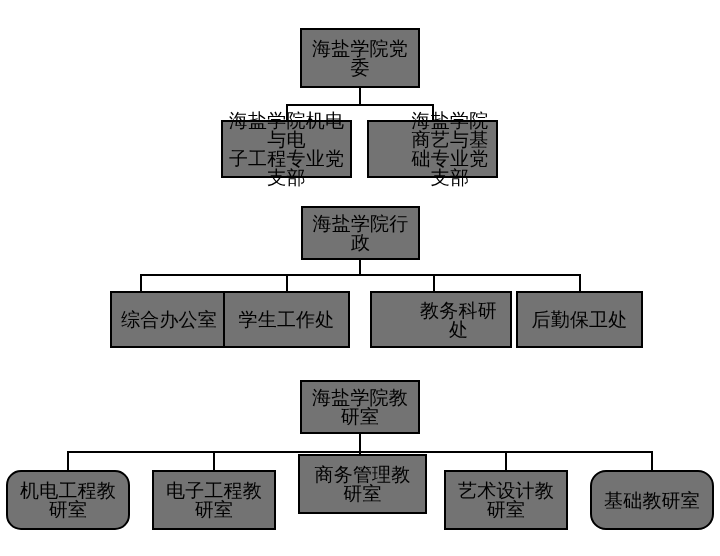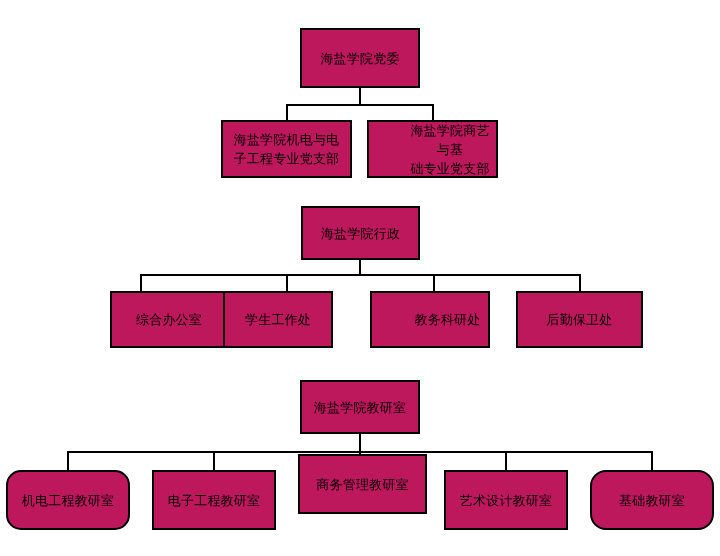--- a/index.html
+++ b/index.html
@@ -13,27 +13,27 @@
     width: 720px;
     height: 556px;
     background: #ffffff;
     overflow: hidden;
     font-family: "DejaVu Sans", "Liberation Sans", sans-serif;
   }
   .node {
     position: absolute;
     box-sizing: border-box;
     border: 2px solid #000000;
-    background: #be185d;
+    background: #737373;
     display: flex;
     align-items: center;
     justify-content: center;
     text-align: center;
     color: #000000;
-    font-size: 13px;
+    font-size: 19px;
     line-height: 19px;
     padding: 2px 5px;
     letter-spacing: 0.2px;
   }
   .node .label {
     display: block;
     width: 100%;
     white-space: pre-line;
   }
   .conn {
@@ -75,24 +75,24 @@
   <div class="conn v" style="left:359px; top:260px; height:16px;"></div>
   <div class="conn h" style="left:140px; top:274px; width:440px;"></div>
   <div class="conn v" style="left:140px; top:274px; height:17px;"></div>
   <div class="conn v" style="left:286px; top:274px; height:17px;"></div>
   <div class="conn v" style="left:433px; top:274px; height:17px;"></div>
   <div class="conn v" style="left:579px; top:274px; height:17px;"></div>
 
   <div class="node" style="left:92px; top:291px; width:118px; height:57px;margin-left:18px;">
     <span class="label">综合办公室</span>
   </div>
-  <div class="node" style="left:223px; top:291px; width:110px; height:57px;">
+  <div class="node" style="left:223px; top:291px; width:127px; height:57px;">
     <span class="label">学生工作处</span>
   </div>
-  <div class="node" style="left:370px; top:291px; width:120px; height:57px;padding-left:40px;">
+  <div class="node" style="left:370px; top:291px; width:142px; height:57px;padding-left:40px;">
     <span class="label">教务科研处</span>
   </div>
   <div class="node" style="left:516px; top:291px; width:127px; height:57px;">
     <span class="label">后勤保卫处</span>
   </div>
 
   <div class="node" style="left:300px; top:380px; width:120px; height:54px;">
     <span class="label">海盐学院教研室</span>
   </div>
 

